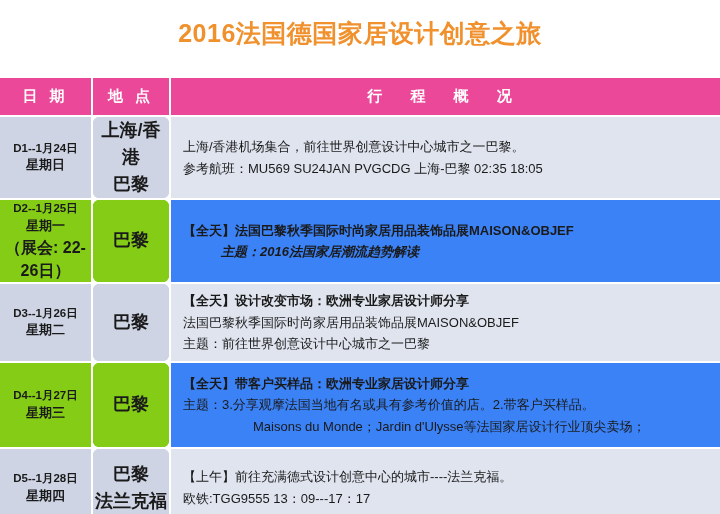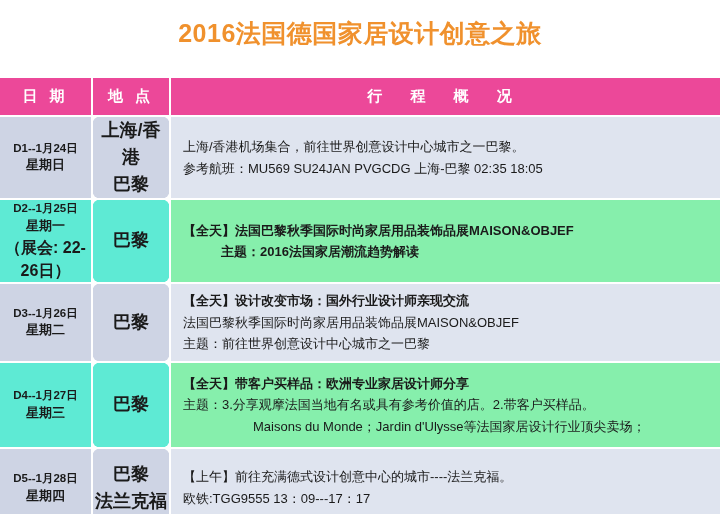--- a/index.html
+++ b/index.html
@@ -67,23 +67,23 @@
   tbody td {
     vertical-align: middle;
     border-right: 2px solid #ffffff;
     border-bottom: 2px solid #ffffff;
     padding: 0;
     color: #1a1a1a;
   }
   tbody td:last-child { border-right: none; }
 
   tbody tr.shade-a td { background: #ced4e4; margin-left: 8px; }
-  tbody tr.shade-b td { background: #5eead4; }
+  tbody tr.shade-b td { background: #84cc16; }
   tbody tr.shade-a td.desc-cell { background: #dfe4ef; }
-  tbody tr.shade-b td.desc-cell { background: #86efac; }
+  tbody tr.shade-b td.desc-cell { background: #3b82f6; }
 
   .date-cell {
     text-align: center;
     font-size: 13px;
     font-weight: bold;
     line-height: 1.45;
   }
   .date-cell .dcode { font-size: 11.5px; }
   .date-cell .note  { font-size: 16px; font-weight: bold; }
 
@@ -96,21 +96,21 @@
   }
 
   .desc-cell {
     padding: 6px 0 6px 12px;
     font-size: 13px;
     line-height: 1.65;
     text-align: left;
   }
   .desc-line { white-space: nowrap; }
   .desc-line.bold { font-weight: bold; }
-  .desc-line.indent-1 { padding-left: 38px; }
+  .desc-line.indent-1 { padding-left: 38px; font-style: italic; }
   .desc-line.indent-2 { padding-left: 70px; }
 
   .row-h1 { height: 71px; }
   .row-h2 { height: 76px; }
   .row-h3 { height: 79px; }
   .row-h4 { height: 86px; }
   .row-h5 { height: 80px; }
 </style>
 </head>
 <body>
@@ -168,21 +168,21 @@
 
       <tr class="shade-a row-h3">
         <td class="date-cell">
           <div class="dcode">D3--1月26日</div>
           <div>星期二</div>
         </td>
         <td class="place-cell">
           <div>巴黎</div>
         </td>
         <td class="desc-cell">
-          <div class="desc-line bold">【全天】设计改变市场：国外行业设计师亲现交流</div>
+          <div class="desc-line bold">【全天】设计改变市场：欧洲专业家居设计师分享</div>
           <div class="desc-line">法国巴黎秋季国际时尚家居用品装饰品展MAISON&amp;OBJEF</div>
           <div class="desc-line">主题：前往世界创意设计中心城市之一巴黎</div>
         </td>
       </tr>
 
       <tr class="shade-b row-h4">
         <td class="date-cell">
           <div class="dcode">D4--1月27日</div>
           <div>星期三</div>
         </td>

